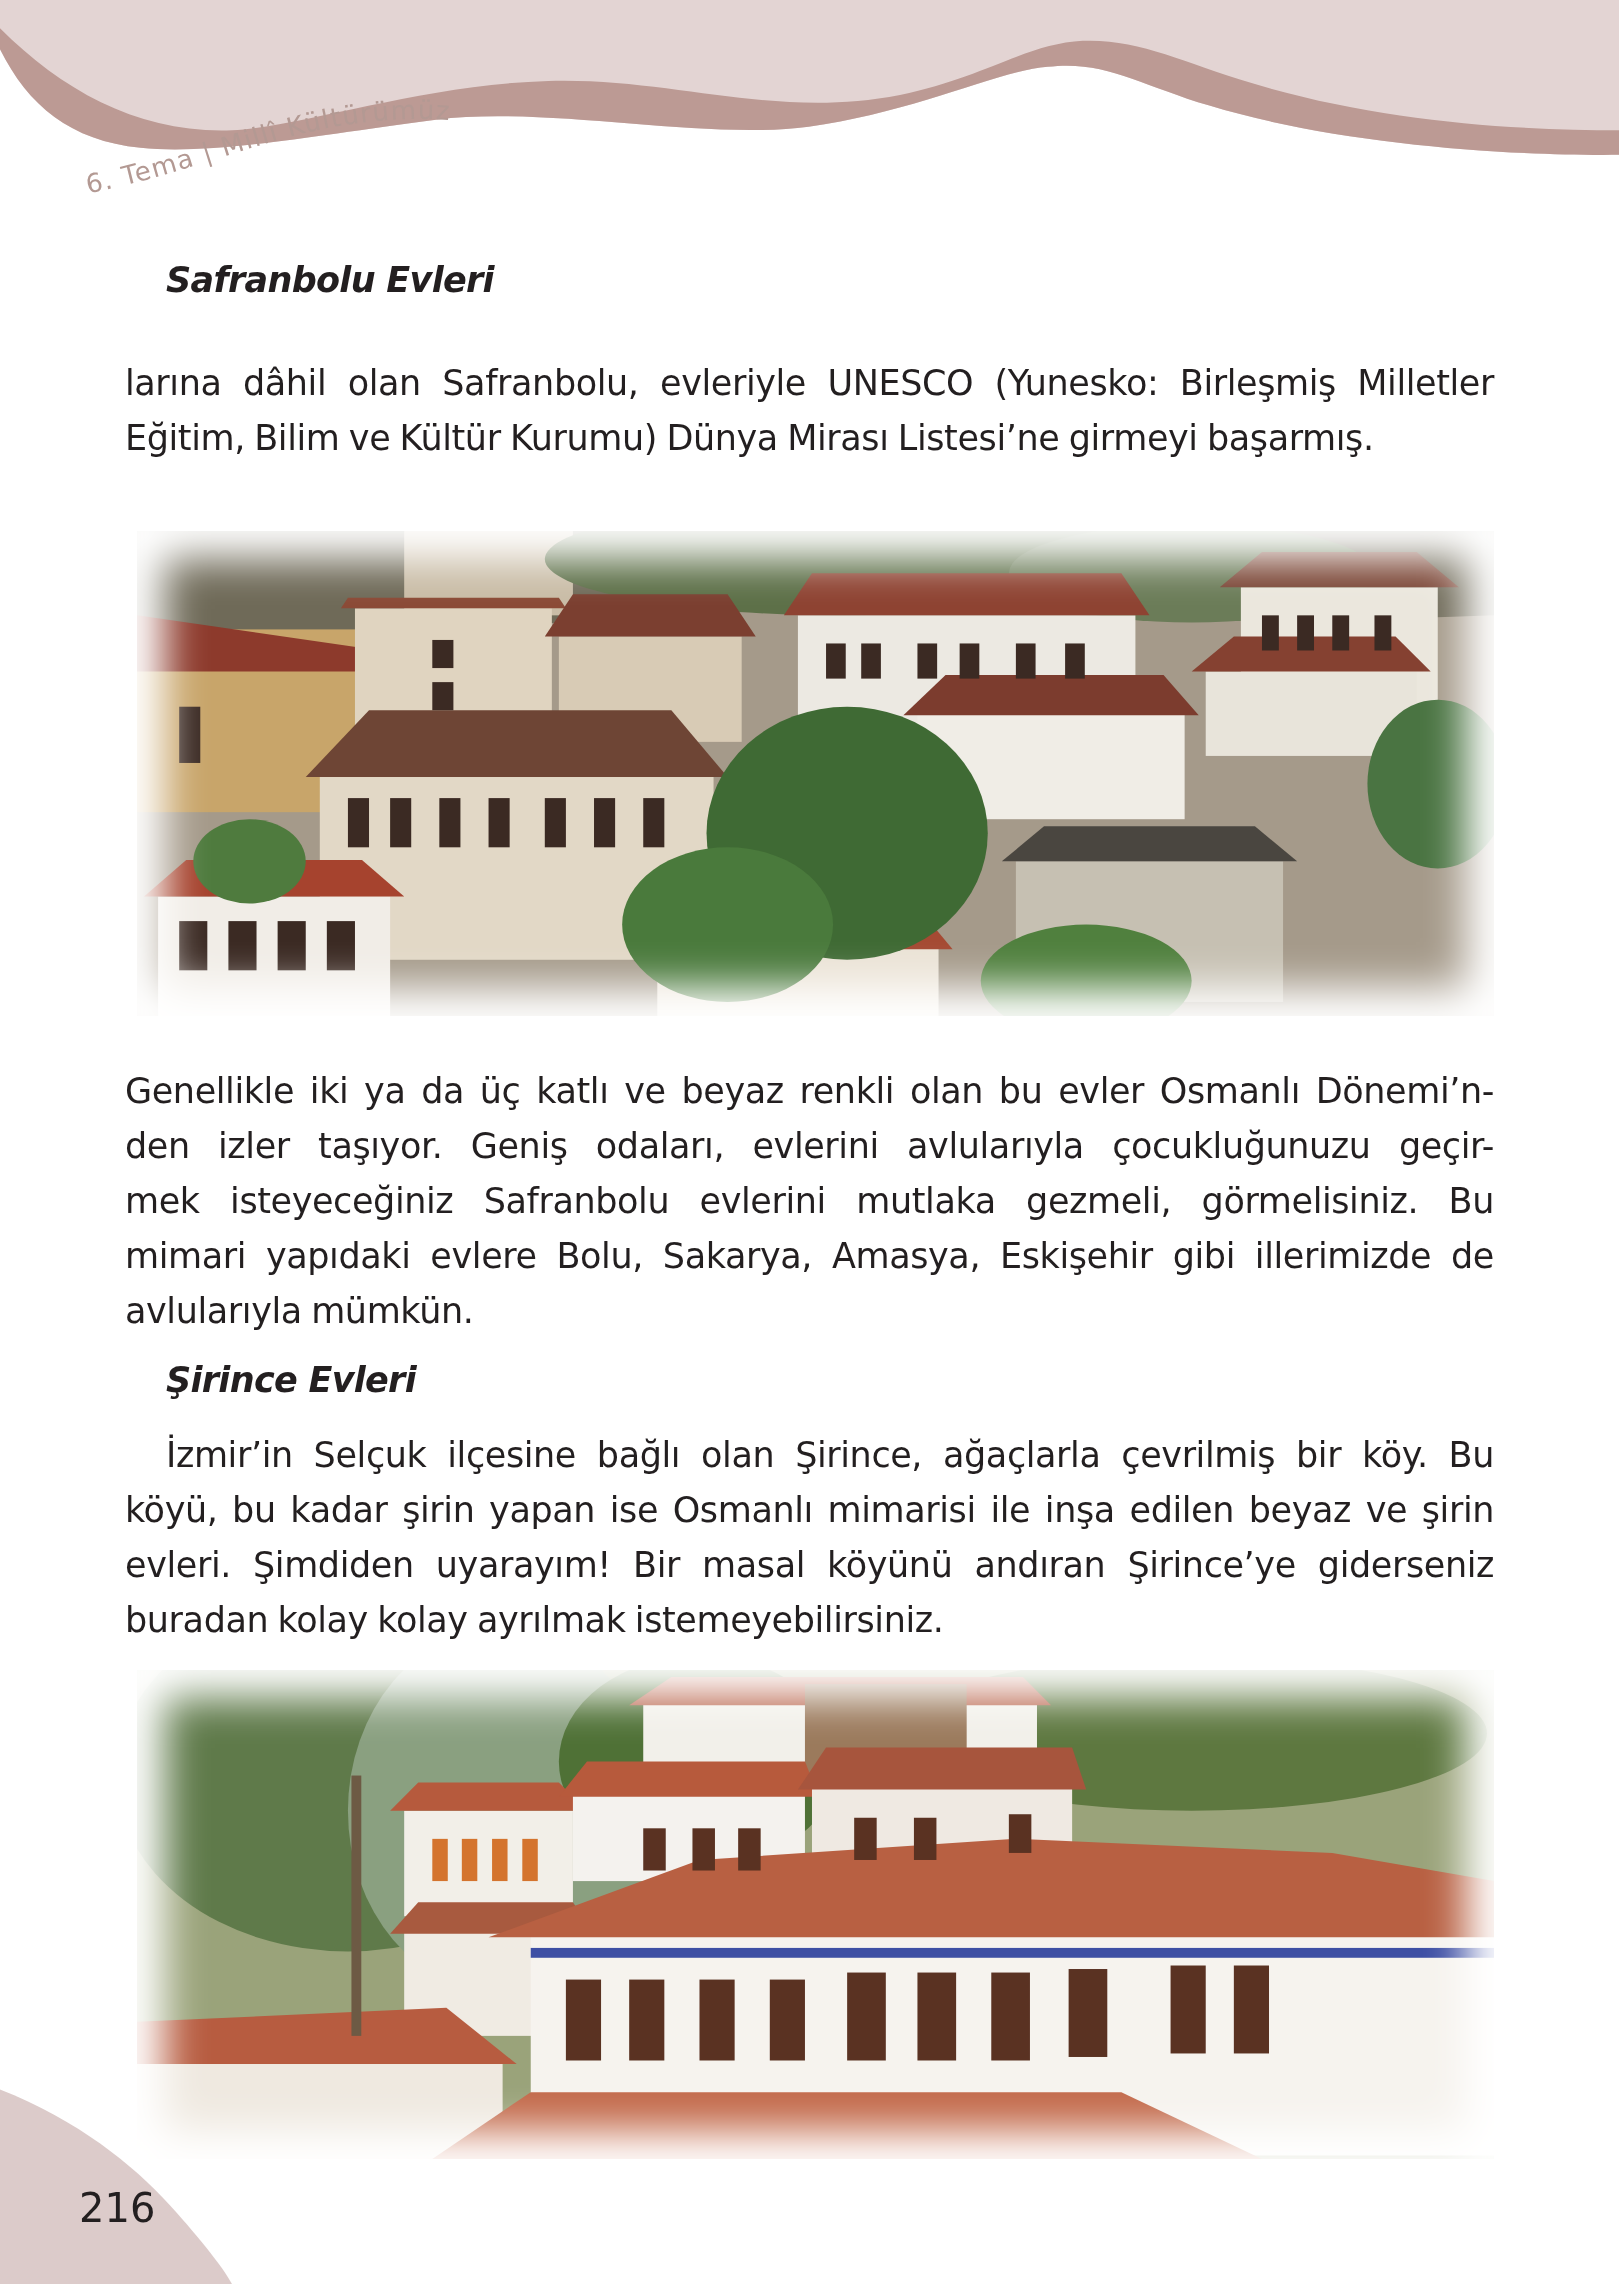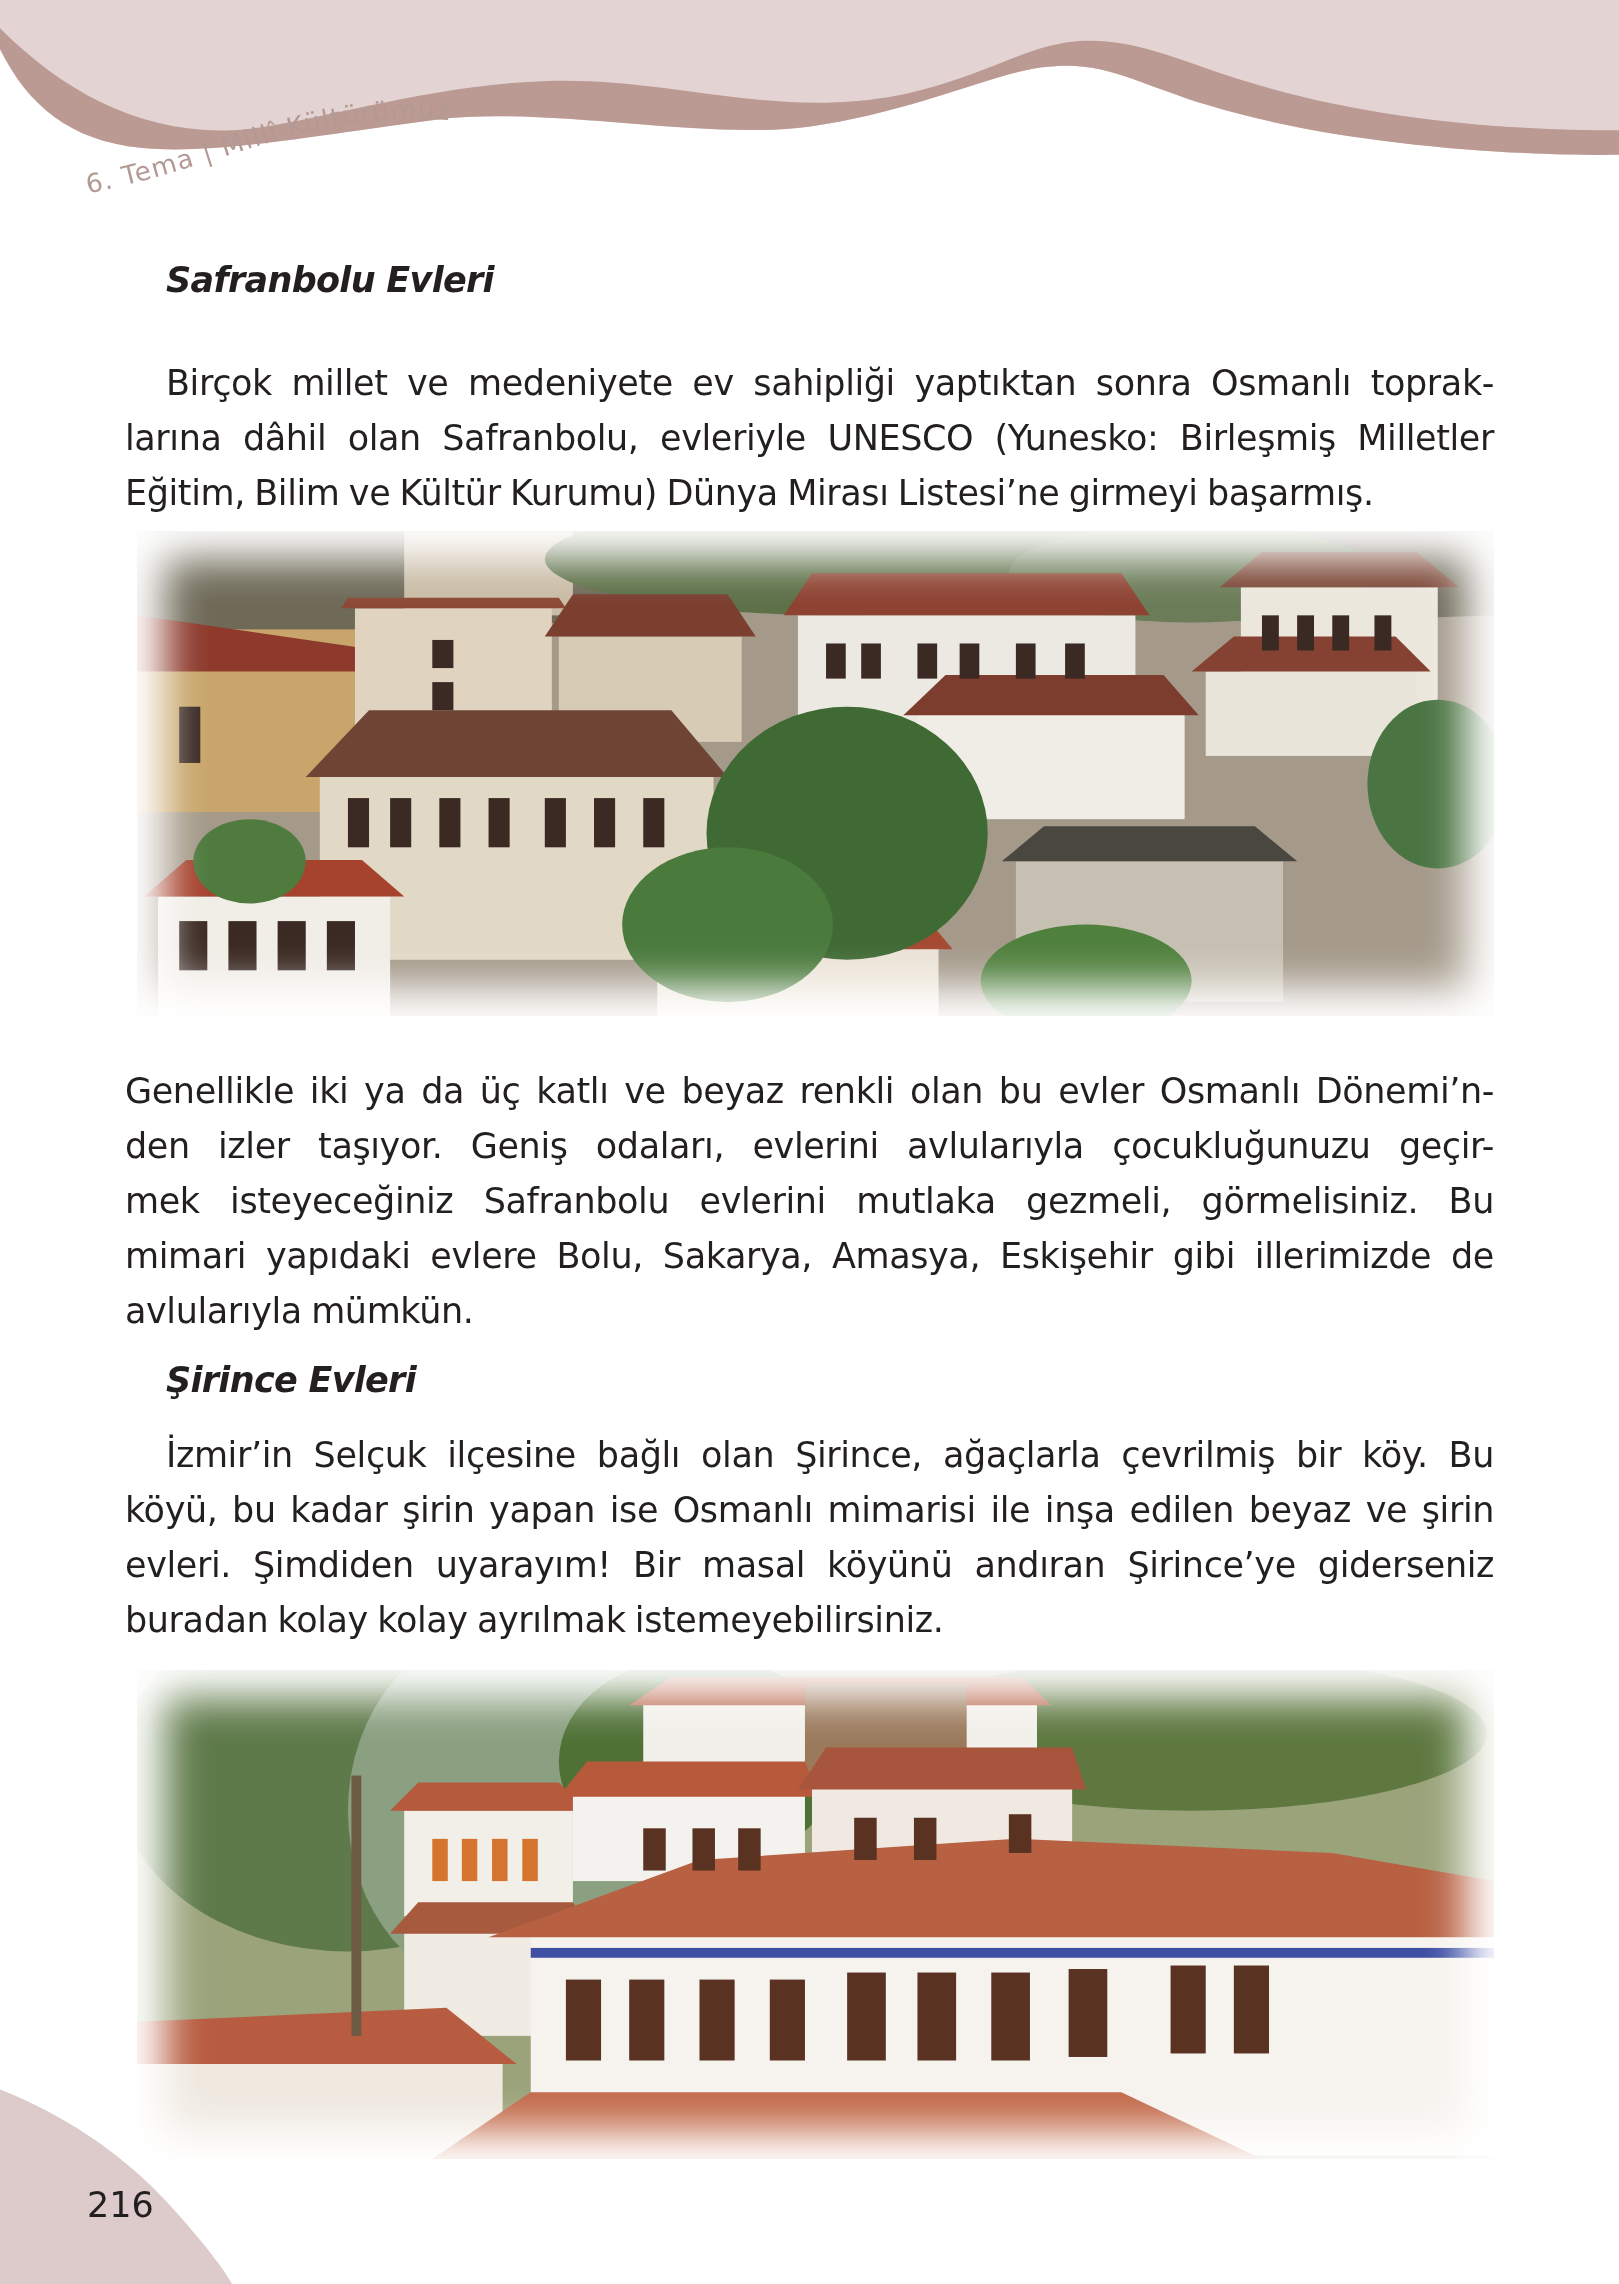--- a/index.html
+++ b/index.html
@@ -57,23 +57,23 @@
     }
     .photo svg { display: block; width: 100%; height: 100%; }
     .photo .fade {
       position: absolute; inset: 0;
       box-shadow: inset 0 0 42px 28px #ffffff;
       pointer-events: none;
     }
     .footer-blob { position: absolute; left: 0; top: 2081px; width: 239px; height: 203px; }
     .page-number {
       position: absolute;
-      left: 87px; top: 2185px;
-      font-family: "DejaVu Sans", sans-serif;
-      font-size: 35px;
+      left: 79px; top: 2185px;
+      font-family: "DejaVu Sans", sans-serif;
+      font-size: 40px;
       color: #231f20;
       margin: 0;
     }
   </style>
 </head>
 <body>
 
 <svg class="header-wave" viewBox="0 0 2304 260" preserveAspectRatio="none">
   <path d="M0,0 H2304 V220 C2150,222 1900,205 1720,150 C1620,120 1570,85 1490,95 C1420,100 1300,160 1150,180 C1000,200 780,150 620,170 C430,195 300,220 200,210 C100,200 40,150 0,70 Z" fill="#e3d4d3"></path>
   <path d="M0,70 C40,150 100,200 200,210 C300,220 430,195 620,170 C780,150 1000,200 1150,180 C1300,160 1420,100 1490,95 C1570,85 1620,120 1720,150 C1900,205 2150,222 2304,220 V185 C2150,185 1960,172 1780,118 C1680,88 1620,55 1540,58 C1460,62 1400,110 1280,135 C1100,170 960,110 780,115 C600,120 430,180 330,185 C200,190 90,130 0,40 Z" fill="#bc9a94"></path>
@@ -84,21 +84,20 @@
     <path id="labelCurve" d="M125,275 C250,250 330,215 430,190 C520,168 620,160 730,183"></path>
   </defs>
   <text>
     <textPath href="#labelCurve">6. Tema | Millî Kültürümüz</textPath>
   </text>
 </svg>
 
 <h2 class="heading" style="top:260px;">Safranbolu Evleri</h2>
 
 <p class="para" style="top:356px;">
-  <span class="line indent">Birçok millet ve medeniyete ev sahipliği yaptıktan sonra Osmanlı toprak-</span>
   <span class="line">larına dâhil olan Safranbolu, evleriyle UNESCO (Yunesko: Birleşmiş Milletler</span>
   <span class="line last">Eğitim, Bilim ve Kültür Kurumu) Dünya Mirası Listesi’ne girmeyi  başarmış.</span>
 </p>
 
 <div class="photo" style="top:531px; height:485px;">
   <svg viewBox="0 0 1930 690" preserveAspectRatio="none">
     <rect width="1930" height="690" fill="#a59a8a"></rect>
 
     <path d="M0,0 H1930 V120 C1500,140 1000,90 600,130 C350,150 150,160 0,170 Z" fill="#6f6a58"></path>
     <rect x="380" y="0" width="240" height="120" fill="#c9bca6"></rect>

